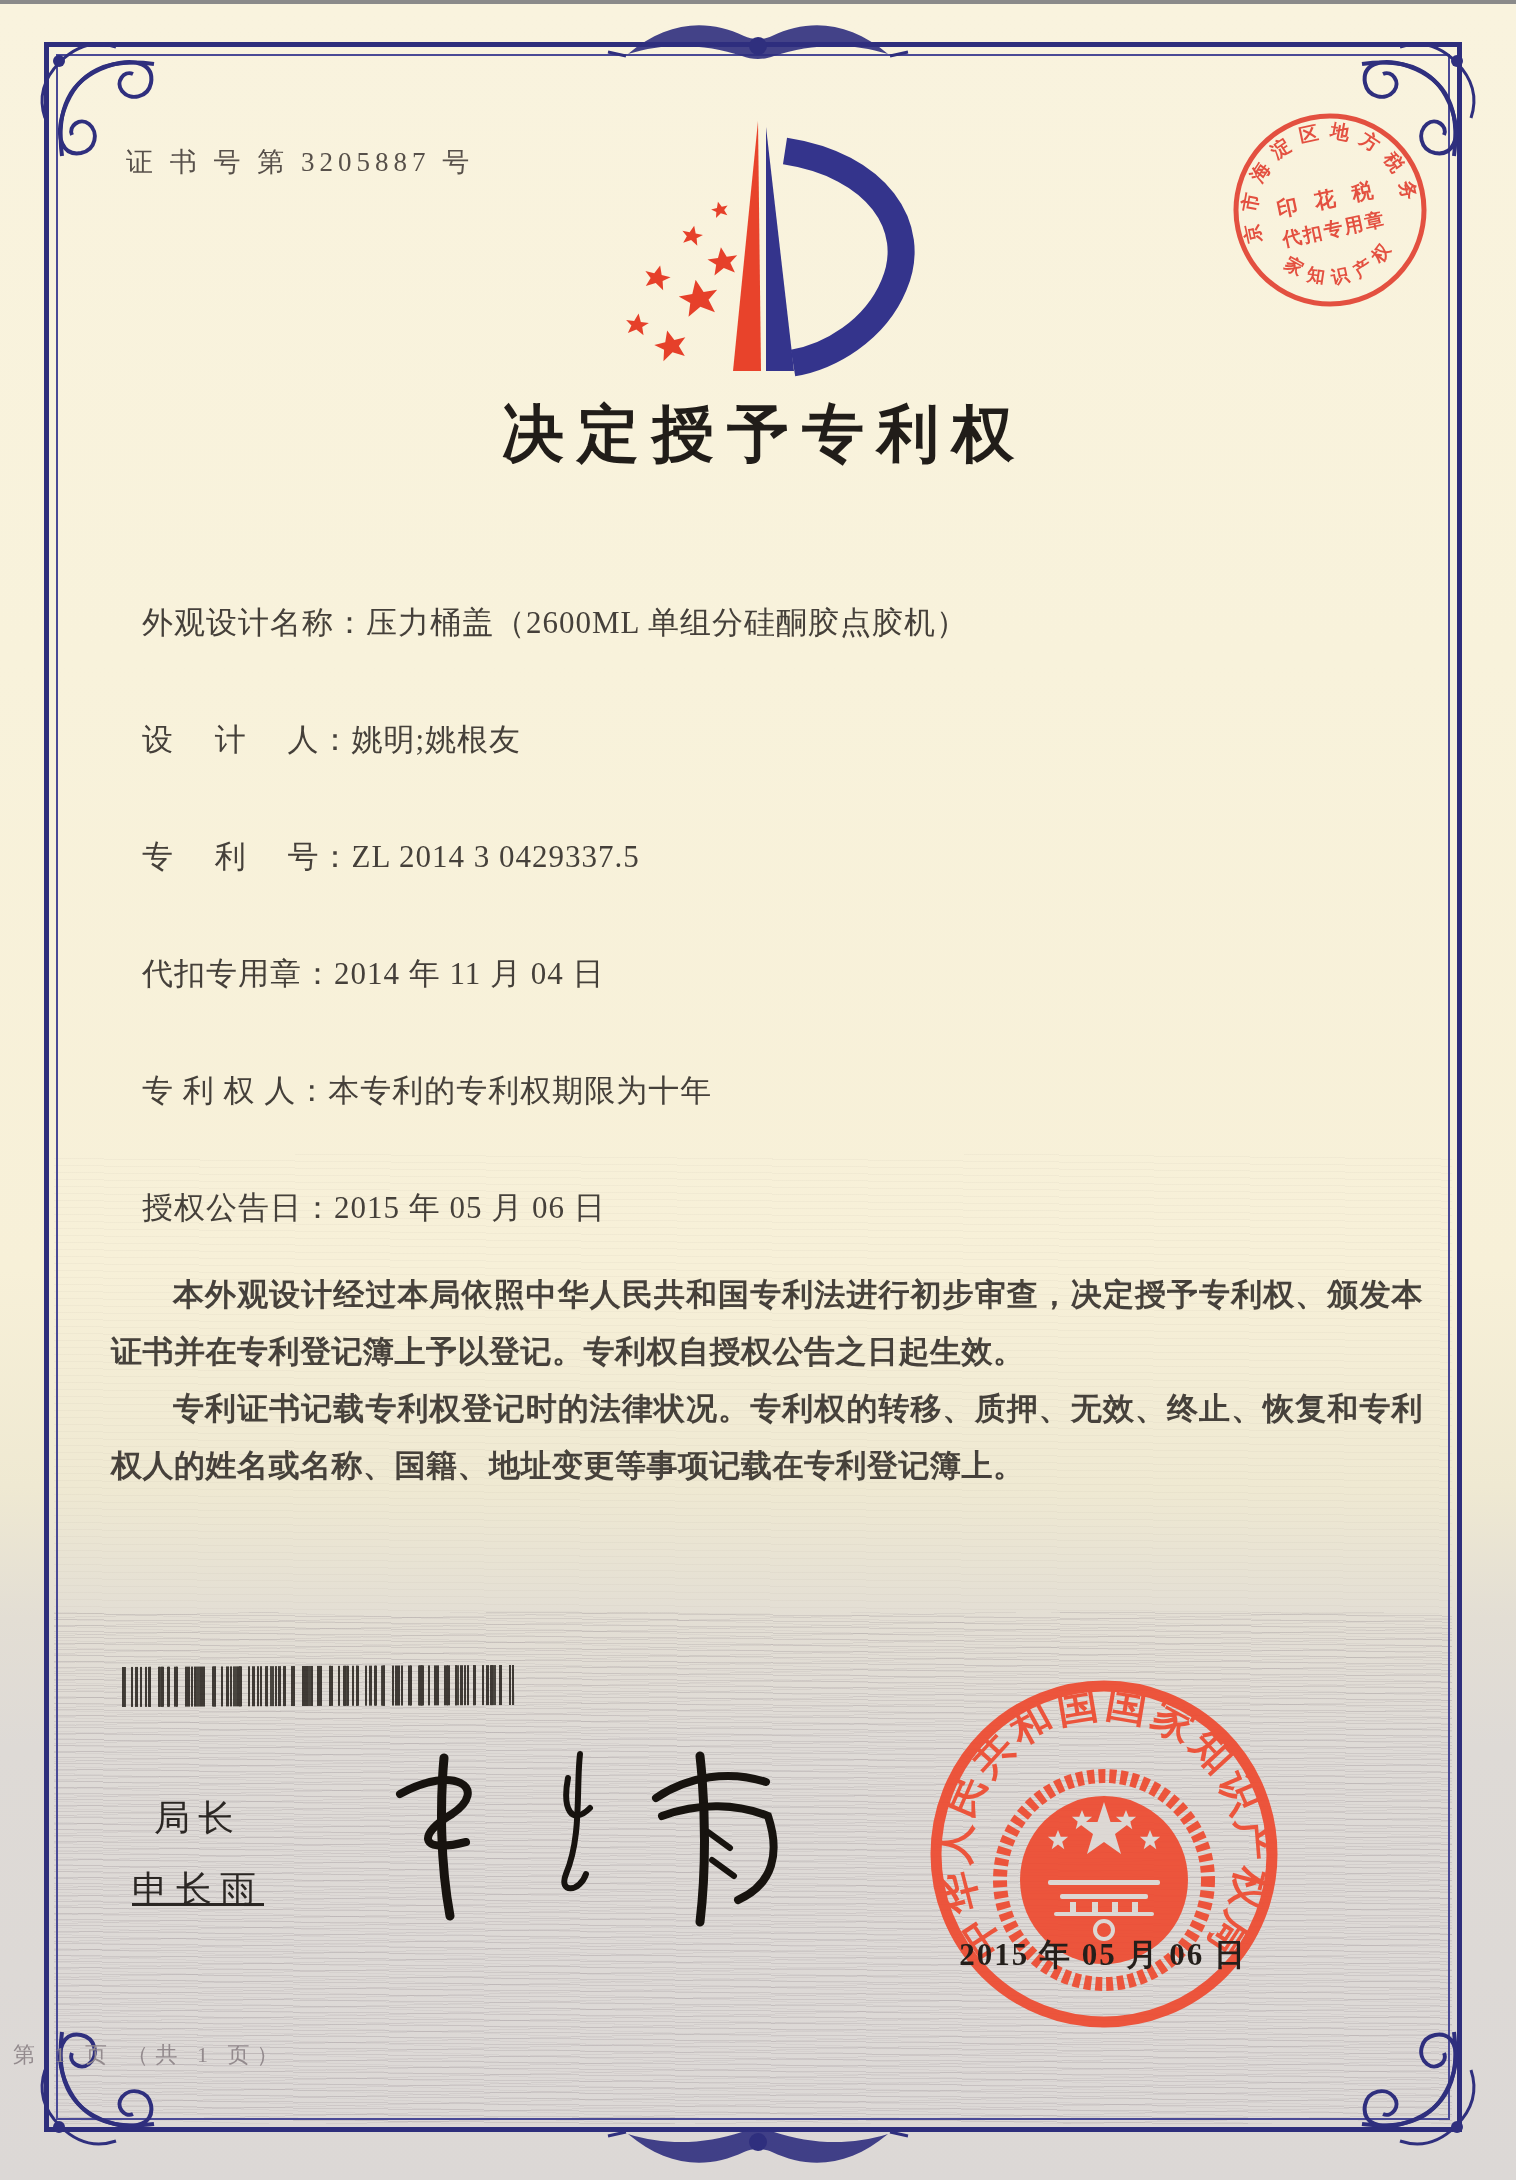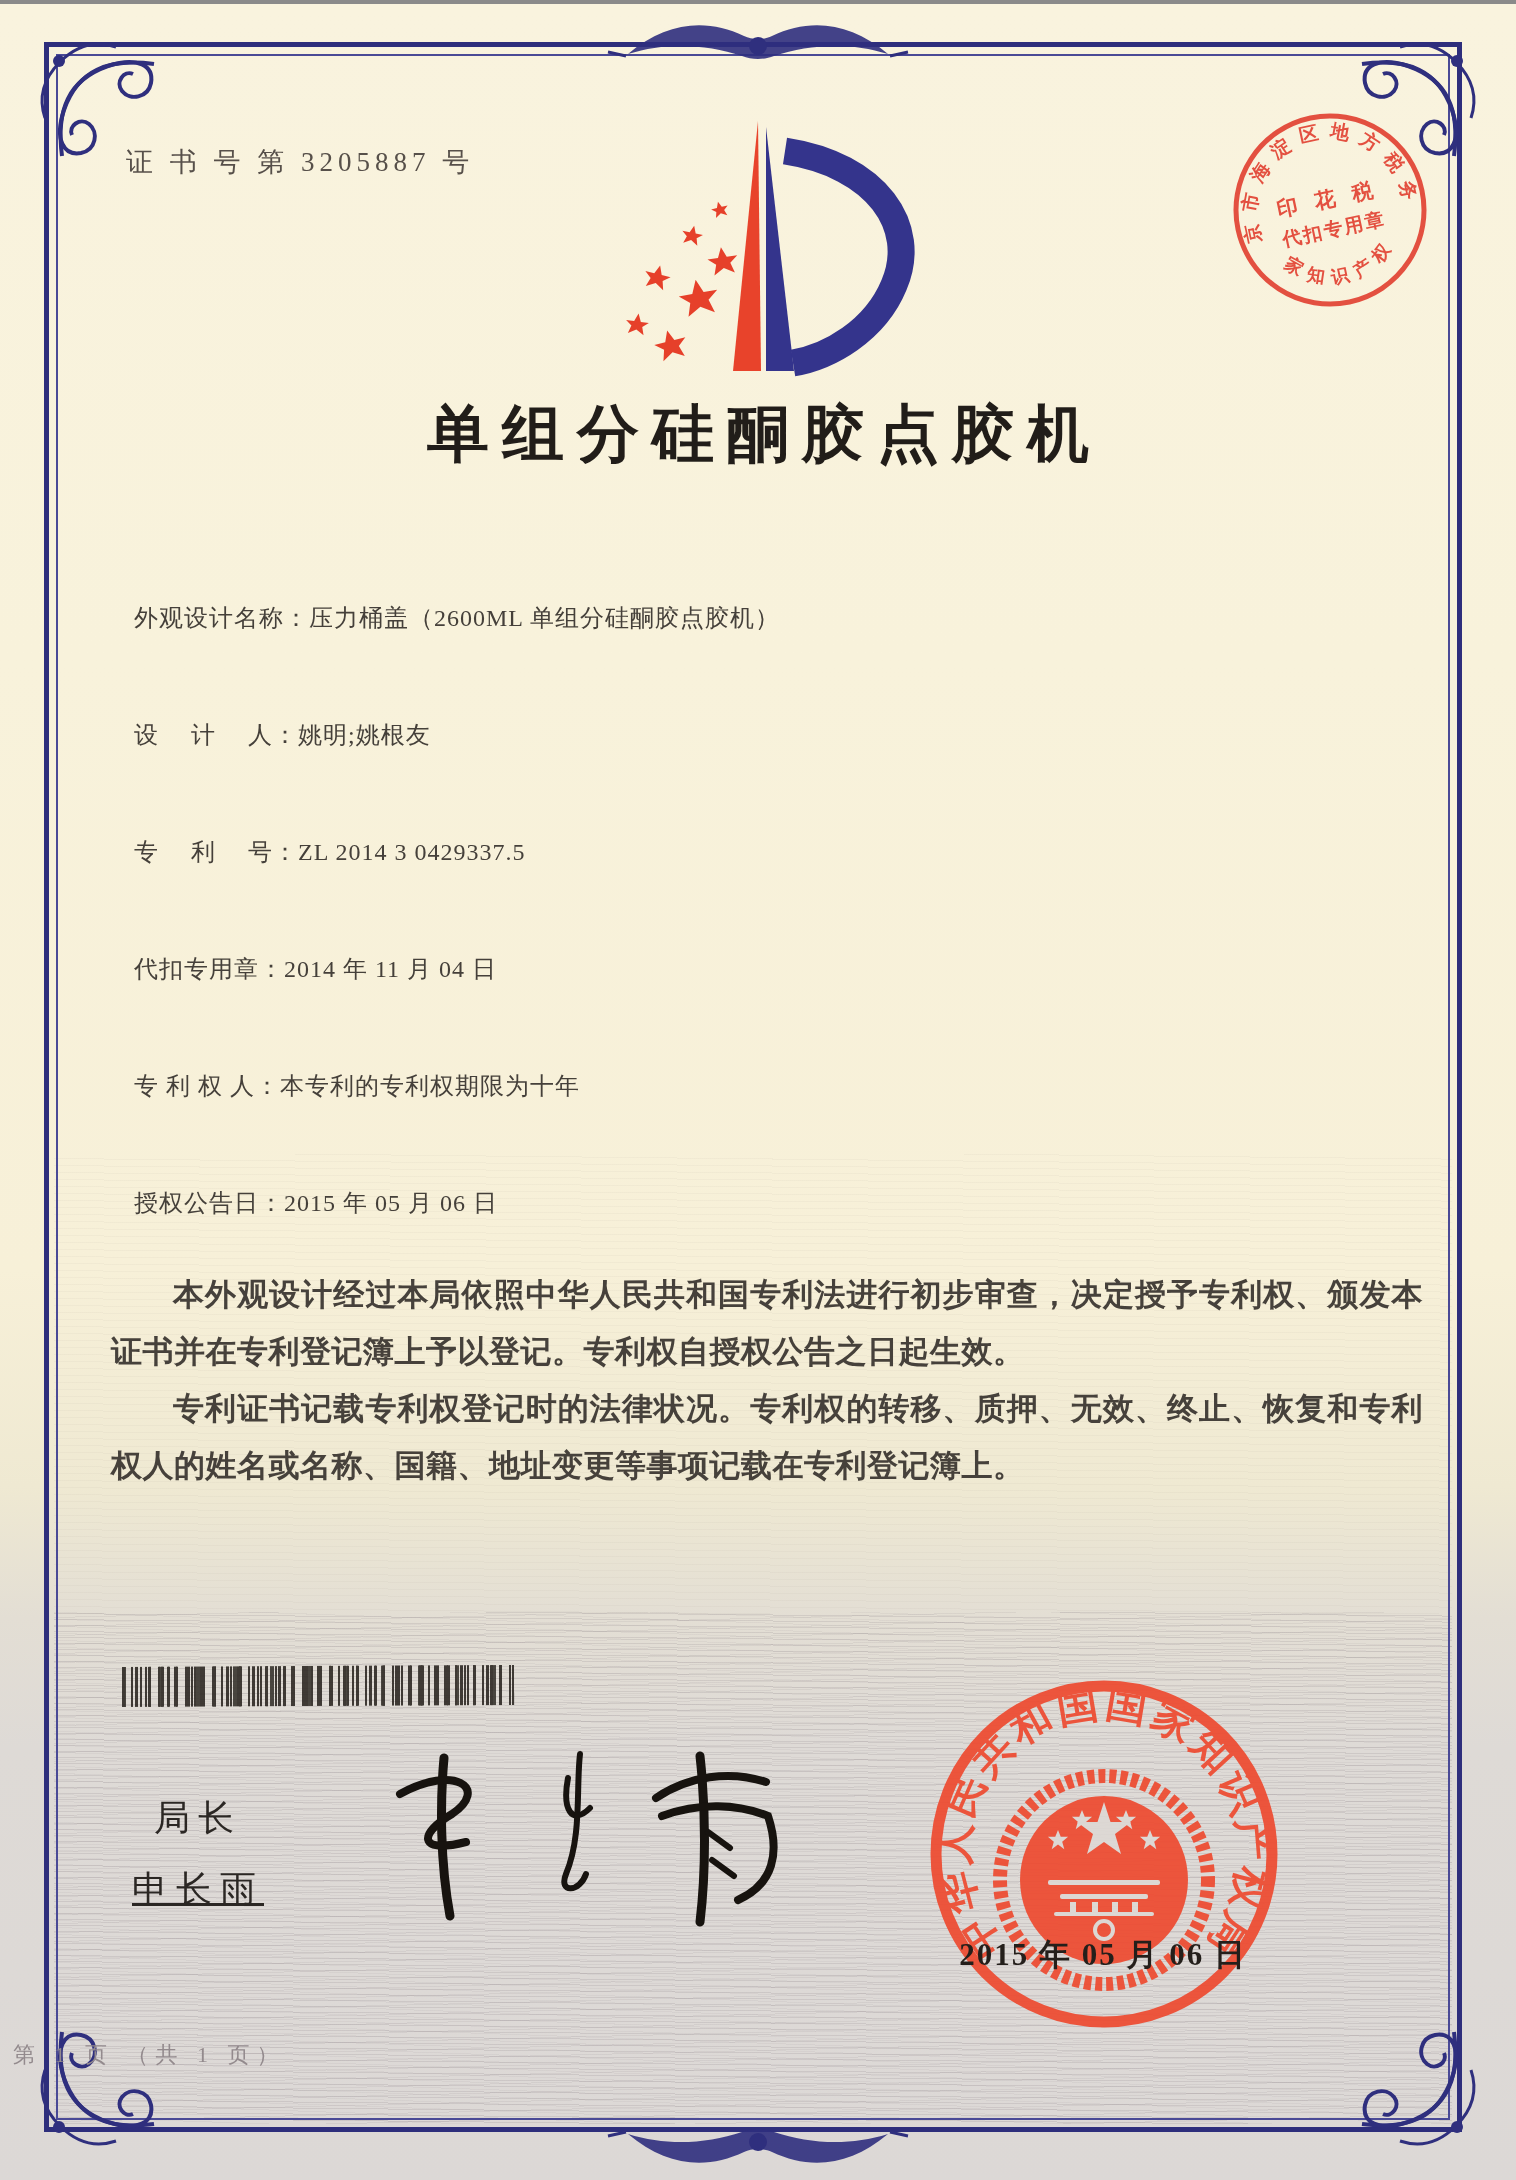--- a/index.html
+++ b/index.html
@@ -30,21 +30,21 @@
   .logo{position:absolute;left:595px;top:110px;width:330px;height:270px;}
 
   .title{
     position:absolute;left:0;top:388px;width:100%;text-align:center;
     font-size:62px;font-weight:bold;color:#211d19;letter-spacing:13px;text-indent:13px;
   }
 
   .tax-stamp{position:absolute;left:1225px;top:100px;width:210px;height:212px;opacity:.88;}
 
   .fields{position:absolute;left:130px;top:0;width:1260px;}
-  .field-row{position:absolute;left:4px;white-space:nowrap;font-size:24px;color:#45403a;letter-spacing:1px;}
+  .field-row{position:absolute;left:12px;white-space:nowrap;font-size:31px;color:#45403a;letter-spacing:1px;}
   .f0{top:598px}.f1{top:715px}.f2{top:832px}.f3{top:949px}.f4{top:1066px}.f5{top:1183px}
 
   .body-text{
     position:absolute;left:111px;top:1262px;width:1312px;
     font-size:31px;line-height:57px;color:#46413b;text-align:justify;letter-spacing:.5px;font-weight:bold;
   }
   .body-text p{margin:0;text-indent:2em;}
 
   .barcode{
     position:absolute;left:122px;top:1662px;width:392px;height:40px;opacity:.88;
@@ -118,21 +118,21 @@
     <path d="M190,36 C282,50 324,112 299,170 C280,216 234,242 198,248" fill="none" stroke="#34348c" stroke-width="27"></path>
     <use href="#st" transform="translate(125,95) scale(0.85) rotate(-14)"></use>
     <use href="#st" transform="translate(97,121) scale(1.05) rotate(12)"></use>
     <use href="#st" transform="translate(128,147) scale(1.5) rotate(-8)"></use>
     <use href="#st" transform="translate(62,163) scale(1.3) rotate(14)"></use>
     <use href="#st" transform="translate(104,184) scale(1.95) rotate(-10)"></use>
     <use href="#st" transform="translate(42,210) scale(1.15) rotate(8)"></use>
     <use href="#st" transform="translate(76,231) scale(1.6) rotate(-14)"></use>
   </svg>
 
-  <div class="title">单组分硅酮胶点胶机</div>
+  <div class="title">决定授予专利权</div>
 
   <svg class="tax-stamp" viewBox="-105 -106 210 212">
     <g transform="rotate(-12)" fill="#e13a2b">
       <circle cx="0" cy="0" r="94" fill="none" stroke="#e13a2b" stroke-width="5"></circle>
       <defs>
         <path id="taxTop" d="M -70,26 A 74,74 0 1 1 70,26" fill="none"></path>
         <path id="taxBot" d="M -58,44 A 73,73 0 0 0 58,44" fill="none"></path>
       </defs>
       <text font-size="19" letter-spacing="10" font-weight="bold">
         <textPath href="#taxTop" startOffset="50%" text-anchor="middle">北京市海淀区地方税务局</textPath>

